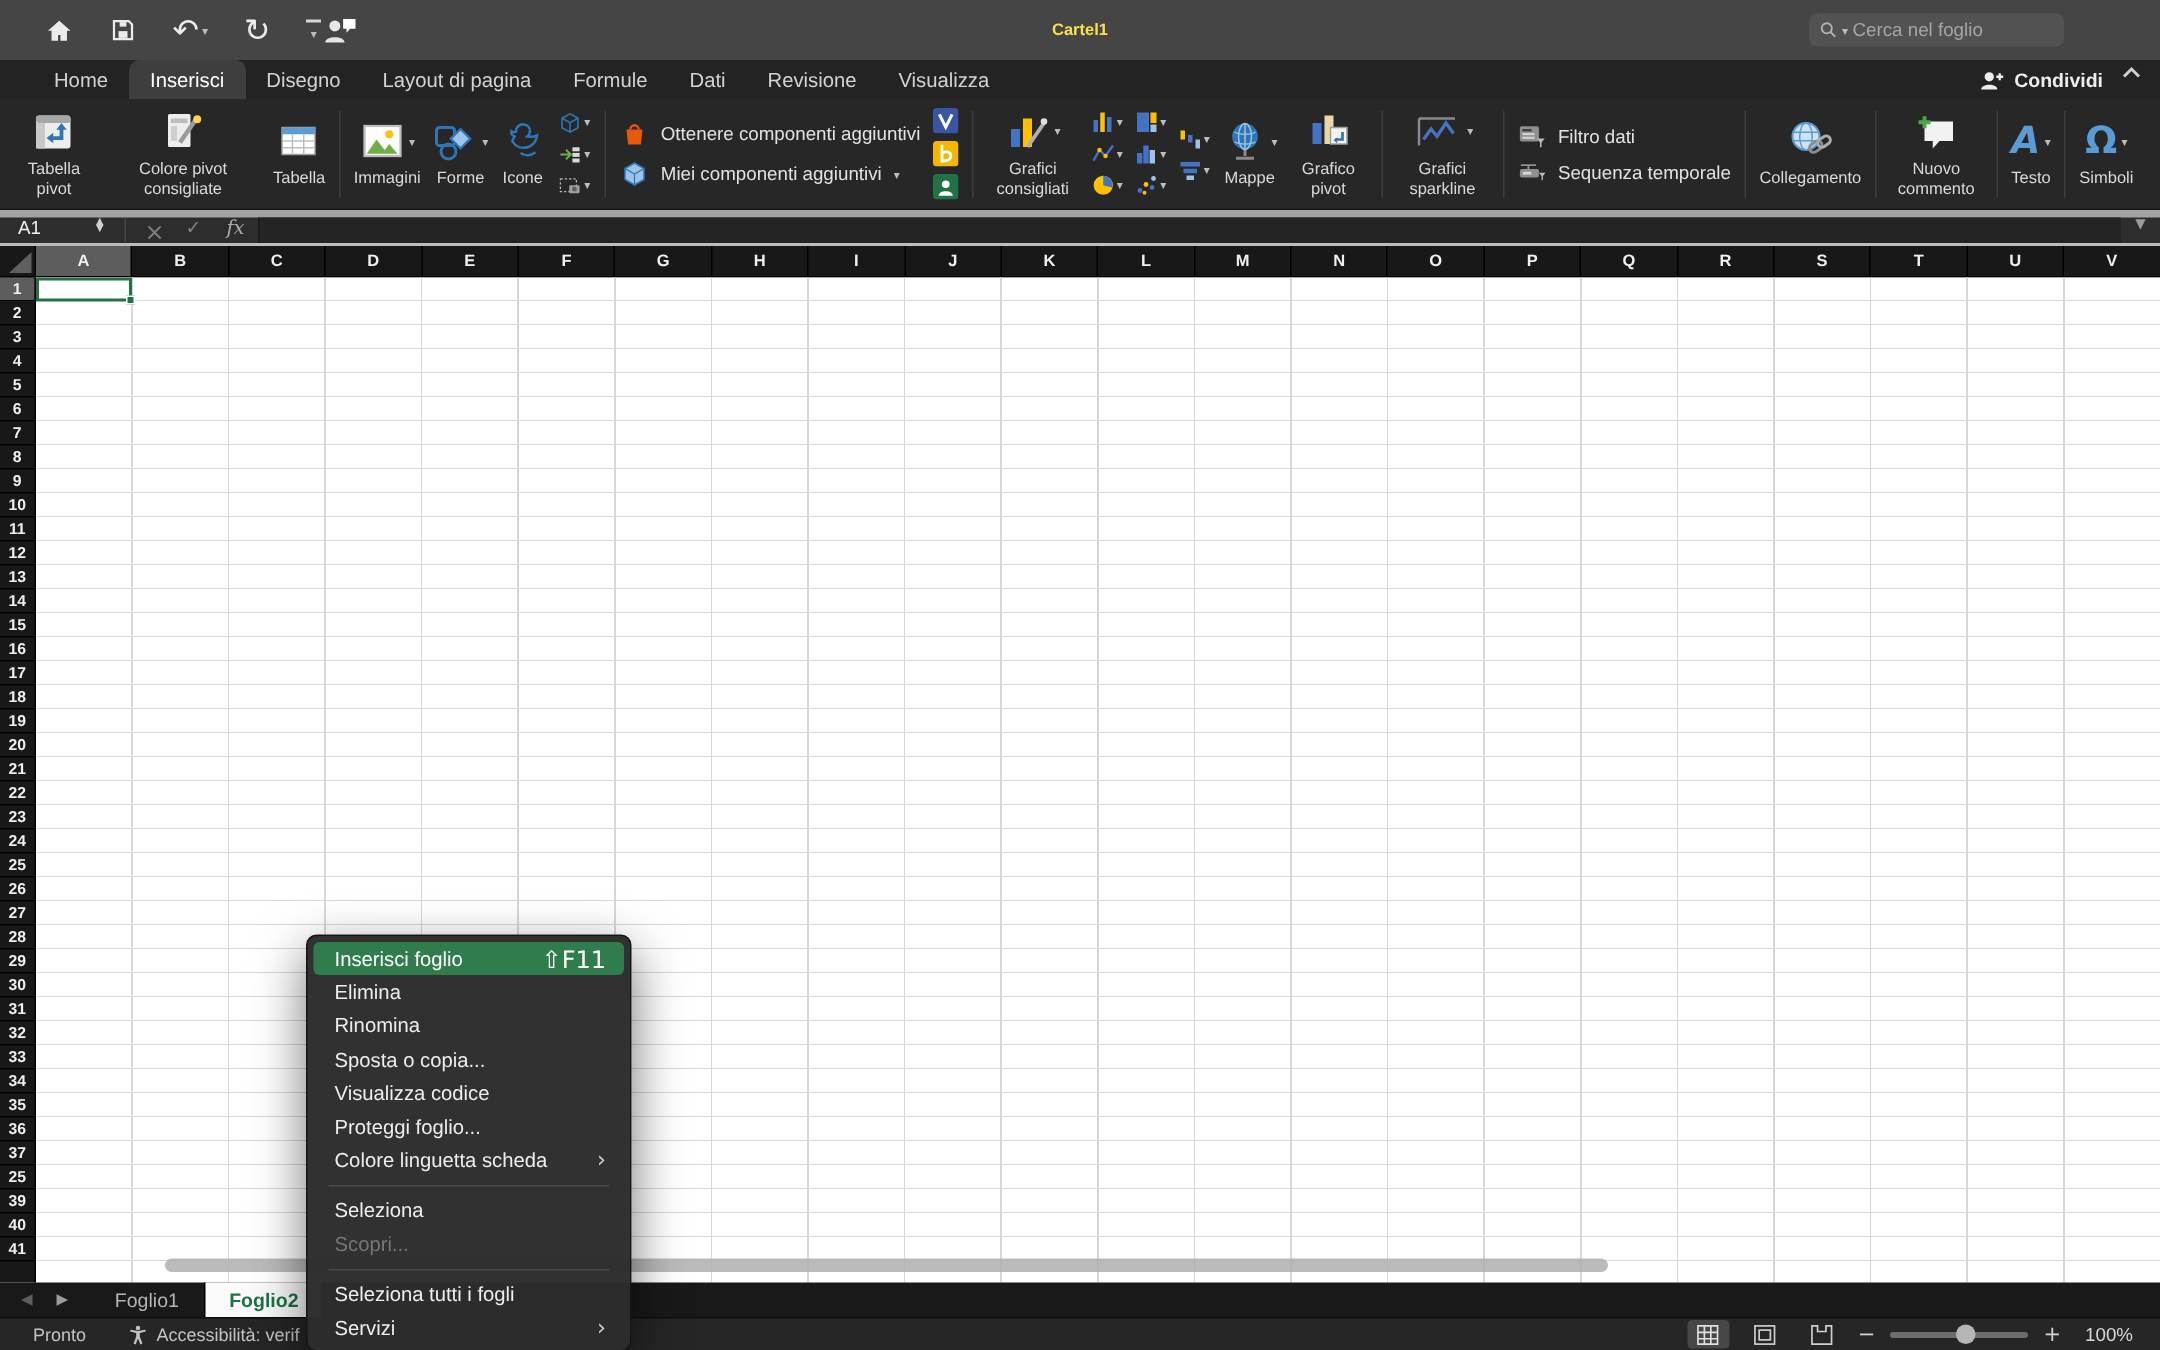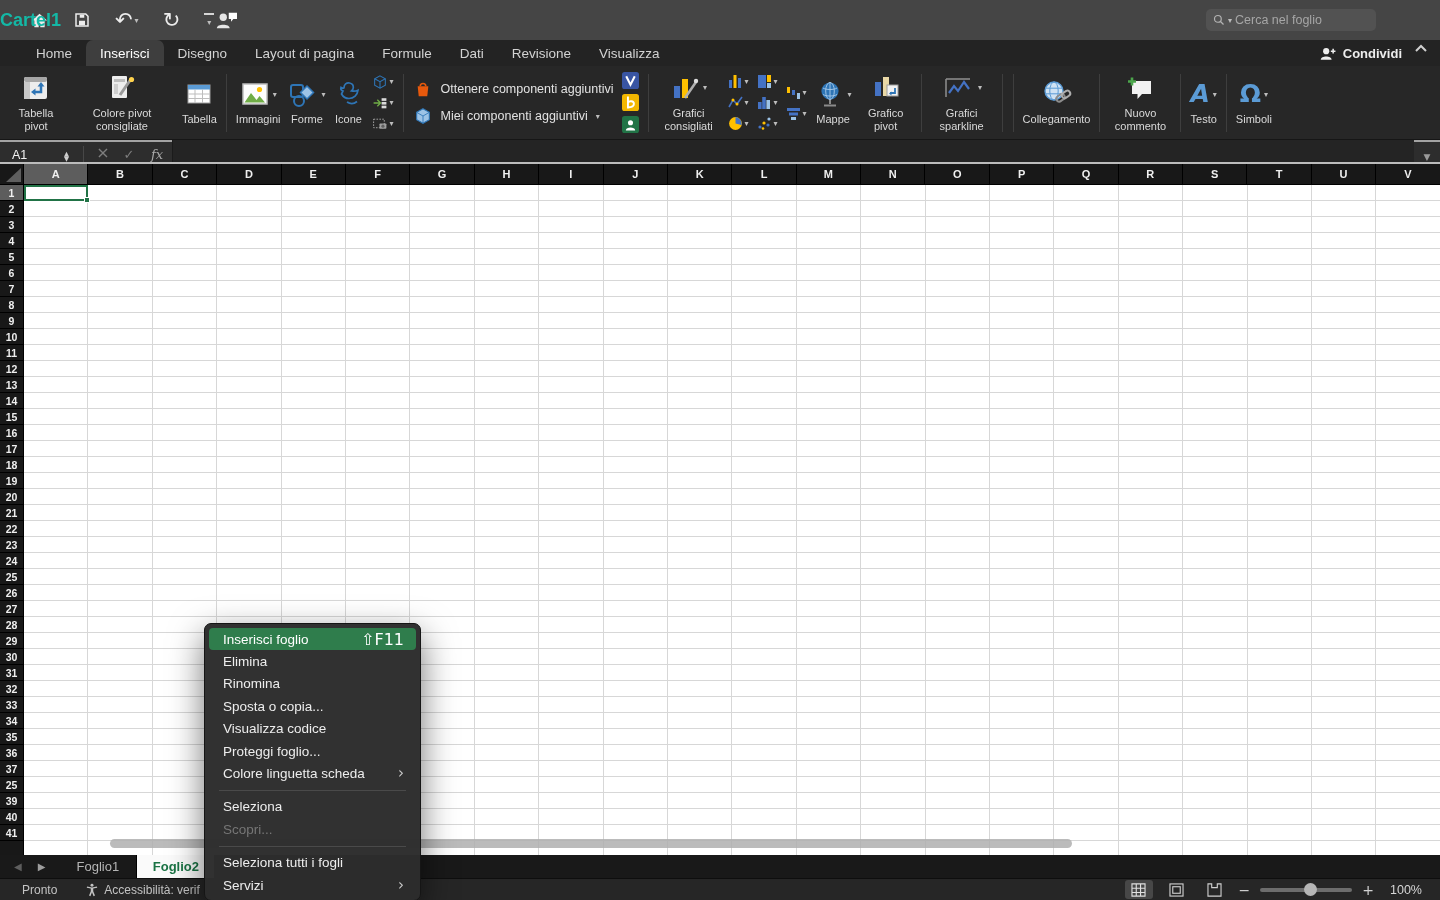--- a/index.html
+++ b/index.html
@@ -9,21 +9,21 @@
 
   
   .titlebar{position:absolute;top:0;left:0;right:0;height:40px;background:#454545;display:flex;align-items:center;color:#e9e9e9}
   .qat{display:flex;align-items:center;gap:24px;padding-left:30px}
   .qbtn{display:flex;align-items:center;gap:2px;cursor:default}
   .glyph{font-family:"DejaVu Sans",sans-serif;color:#ececec}
   .undo-glyph,.redo-glyph{font-size:21px;line-height:20px}
   .dd{font-family:"DejaVu Sans",sans-serif;font-size:8px;color:#bdbdbd}
   .custom-dd{display:flex;flex-direction:column;align-items:center}
   .custom-dd .bar{width:10px;height:2px;background:#d5d5d5;margin-bottom:1px}
-  .win-title{position:absolute;left:0;right:0;text-align:left;font-size:18px;font-weight:bold;color:#14b8a6;pointer-events:none}
+  .win-title{position:absolute;left:0;right:0;text-align:center;font-size:11px;font-weight:bold;color:#fde047;pointer-events:none}
   .search{position:absolute;right:64px;top:9px;width:170px;height:22px;background:#525252;border-radius:5px;display:flex;align-items:center;padding:0 7px;gap:3px}
   .search input{flex:1;min-width:0;background:transparent;border:0;outline:0;color:#cfcfcf;font-size:12.5px;font-family:inherit}
   .search input::placeholder{color:#a6a6a6}
 
   
   .tabrow{position:absolute;top:40px;left:0;right:0;height:26px;background:#232323;display:flex;align-items:stretch;padding-left:22px}
   .rtab{display:flex;align-items:center;padding:0 14px;font-size:13.5px;color:#d3d3d3;cursor:default}
   .rtab.active{background:#3e3e3e;color:#fff;font-weight:normal;border-radius:7px 7px 0 0}
   .share{position:absolute;right:38px;top:40px;height:26px;display:flex;align-items:center;gap:6px;color:#ededed;font-size:13px;font-weight:bold}
   .collapse{position:absolute;right:12px;top:44px}
@@ -38,21 +38,21 @@
   .stackcol{display:flex;flex-direction:column;justify-content:center;gap:7px;flex:0 0 auto;padding:0 4px}
   .addin{display:flex;align-items:center;gap:8px;font-size:12.5px;color:#e2e2e2}
   .minicol{display:flex;flex-direction:column;justify-content:center;gap:5px;flex:0 0 auto;padding:0 4px}
   .mini{display:flex;align-items:center;gap:2px}
   .chartgrid{display:flex;gap:8px;align-items:center;flex:0 0 auto;padding:0 4px}
   .cgcol{display:flex;flex-direction:column;gap:6px}
   .disabled .lbl,.disabled{color:#8d8d8d}
   .bigglyph{font-family:"DejaVu Sans",sans-serif;font-weight:bold;color:#5b9bd5;font-size:25px;line-height:30px}
 
   
-  .fbar{position:absolute;top:140px;left:0;right:0;height:22px;background:#2d2d2d;display:flex;align-items:flex-end;border-top:2px solid #a3a3a3}
+  .fbar{position:absolute;top:140px;left:0;right:0;height:22px;background:#2d2d2d;display:flex;align-items:flex-start;border-top:5px solid #a3a3a3}
   .namebox{width:64px;padding-left:12px;color:#f0f0f0;font-size:12.5px}
   .spin{display:flex;flex-direction:column;align-items:center;line-height:5px;margin-right:8px}
   .spin span{font-size:6.5px;color:#cfcfcf;font-family:"DejaVu Sans",sans-serif}
   .fdiv{width:1px;height:16px;background:#474747;margin:0 6px}
   .fbtn{width:26px;text-align:center;color:#7e7e7e;font-family:"DejaVu Sans",sans-serif;font-size:13px}
   .fxbtn{font-family:"DejaVu Serif",serif;font-style:italic;color:#a9a9a9;font-size:13px;width:30px;text-align:center}
   .ffield{flex:1;height:22px;background:#242424;border-left:1px solid #1b1b1b}
   .fexp{width:26px;text-align:center;color:#9a9a9a;font-size:9px;font-family:"DejaVu Sans",sans-serif}
 
   
@@ -432,20 +432,41 @@
           <path d="M5 6v18" stroke="#8a8a8a" stroke-width="1.6"></path>
           <path d="M8 20l5-7 4 5 6-9 5 7" fill="none" stroke="#4472c4" stroke-width="2.2"></path>
         </svg>
       <span class="dd">▾</span>
     </span>
     <span class="lbl">Grafici sparkline</span>
   </div>
 
   <div class="vsep"></div>
 
+  <div class="stackcol disabled">
+    <span class="addin">
+      <svg width="19" height="17" viewBox="0 0 30 26">
+          <rect x="2" y="3" width="20" height="16" rx="2" fill="#8f8f8f"></rect>
+          <rect x="4.5" y="6" width="10" height="2.4" fill="#3c3c3c"></rect>
+          <rect x="4.5" y="10" width="13" height="2.4" fill="#cfcfcf"></rect>
+          <rect x="4.5" y="14" width="13" height="2.4" fill="#cfcfcf"></rect>
+          <path d="M20 16l8 0-3.2 4v4.5l-1.6 1v-5.5z" fill="#bdbdbd"></path>
+        </svg>
+      <span>Filtro dati</span>
+    </span>
+    <span class="addin">
+      <svg width="19" height="17" viewBox="0 0 30 26">
+          <path d="M3 6h16M11 6v4" stroke="#8f8f8f" stroke-width="2"></path>
+          <rect x="2" y="10" width="20" height="9" rx="2" fill="#8f8f8f"></rect>
+          <rect x="5" y="13" width="9" height="3" fill="#d6d6d6"></rect>
+          <path d="M22 14l7 0-2.8 3.4v4l-1.4.9v-4.9z" fill="#bdbdbd"></path>
+        </svg>
+      <span>Sequenza temporale</span>
+    </span>
+  </div>
 
   <div class="vsep"></div>
 
   <div class="rbtn w112">
     <span class="iconrow">
         <svg width="32" height="30" viewBox="0 0 32 30">
           <circle cx="13" cy="12" r="9" fill="#cfe2f3" stroke="#5b9bd5" stroke-width="1.4"></circle>
           <ellipse cx="13" cy="12" rx="4.2" ry="9" fill="none" stroke="#5b9bd5"></ellipse>
           <path d="M4.6 9.2h16.8M4.6 14.8h16.8" stroke="#5b9bd5" fill="none"></path>
           <rect x="15" y="16" width="9" height="5.6" rx="2.8" transform="rotate(-35 19.5 18.8)" fill="none" stroke="#8c8c8c" stroke-width="2"></rect>

